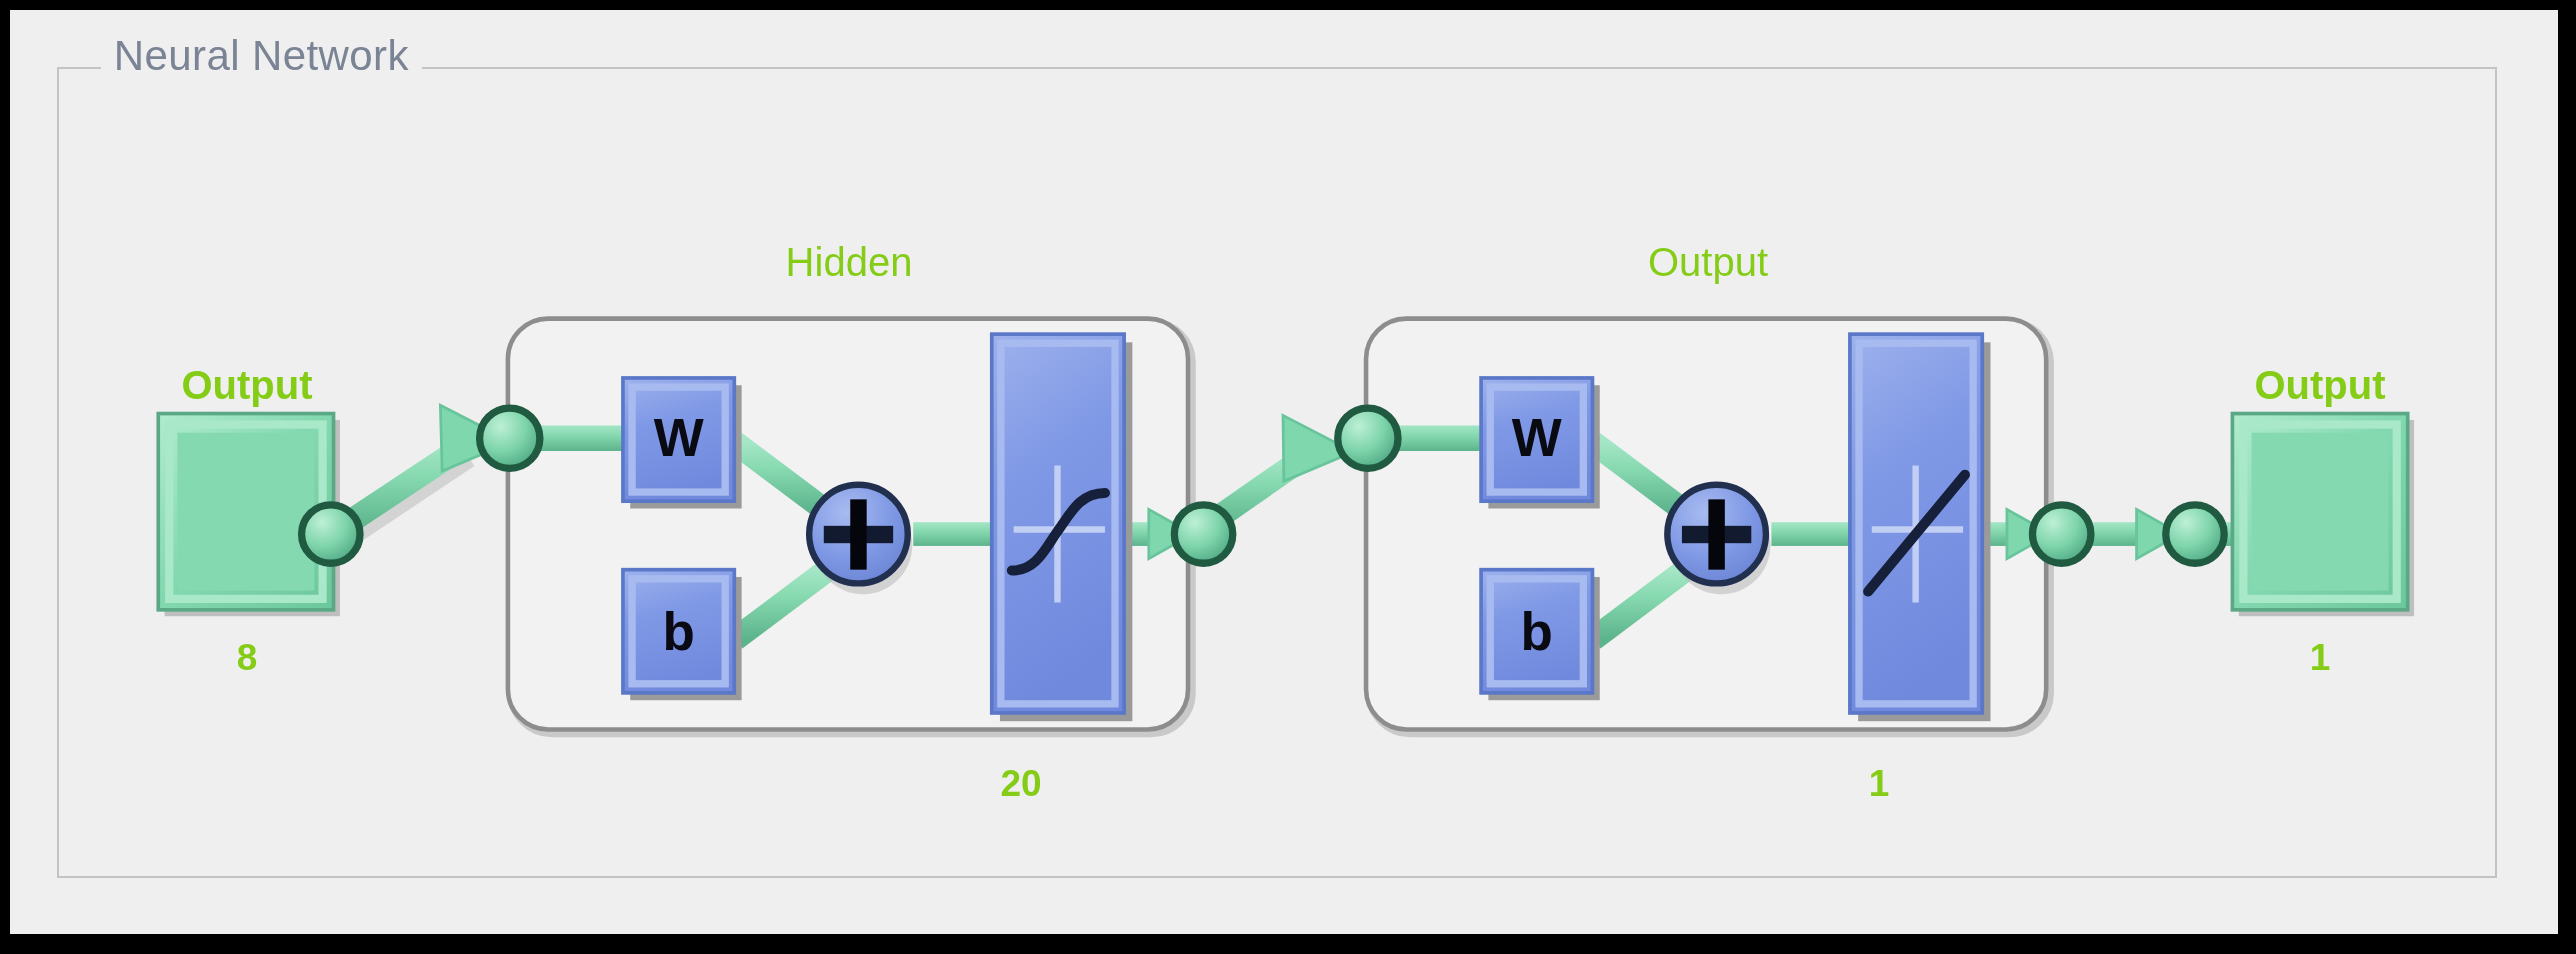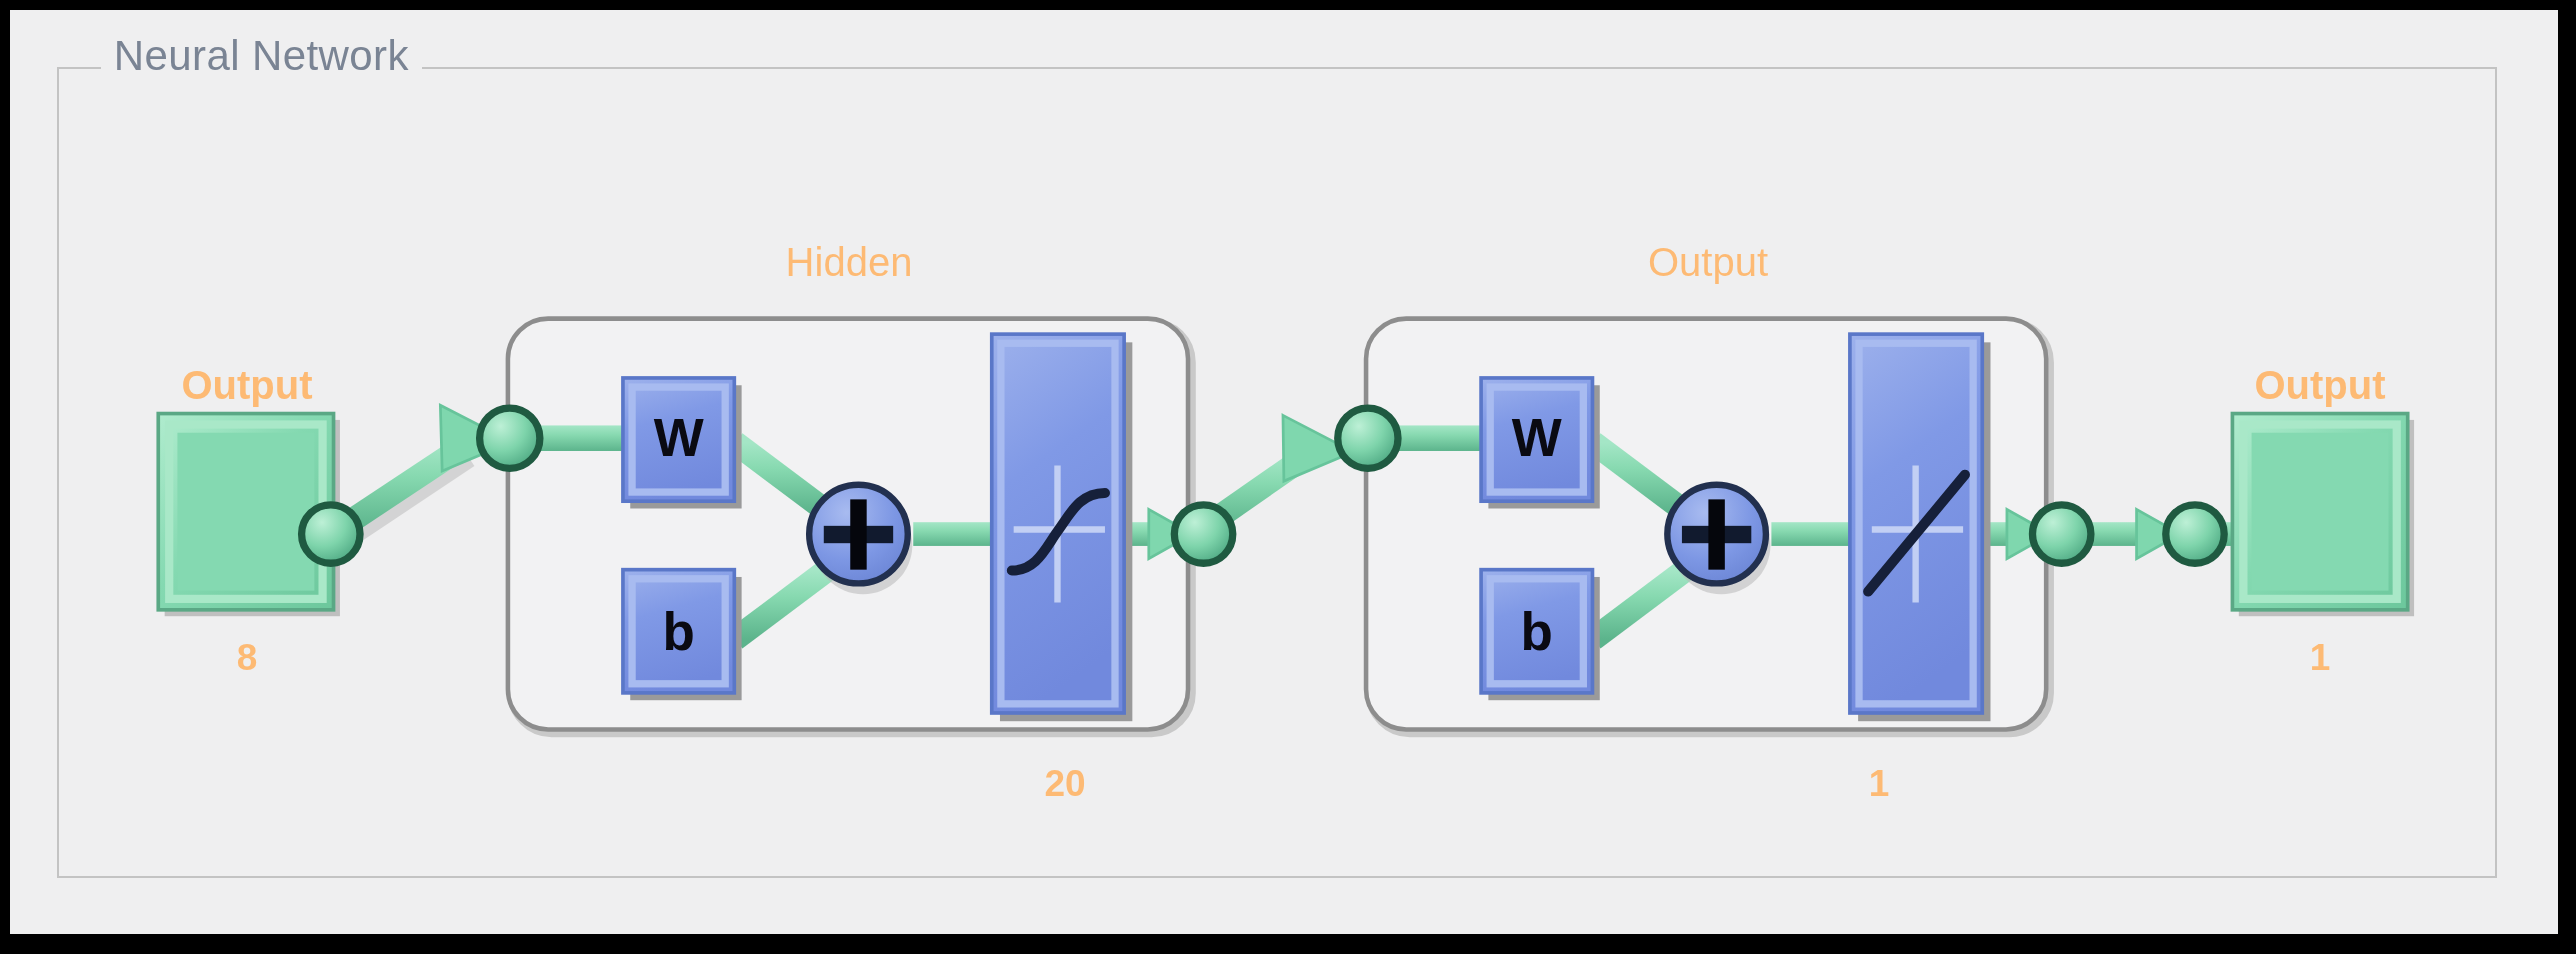--- a/index.html
+++ b/index.html
@@ -51,21 +51,21 @@
     position: absolute;
     left: 0;
     top: 0;
     width: 2576px;
     height: 954px;
     pointer-events: none;
   }
   .lbl {
     position: absolute;
     white-space: nowrap;
-    color: #fdba74;
+    color: #84cc16;
     text-align: center;
     transform: translateX(-50%);
   }
   .lbl-head { font-size: 40px; line-height: 40px; }
   .lbl-head-b { font-size: 40px; line-height: 40px; font-weight: bold; }
   .lbl-num { font-size: 37px; line-height: 37px; font-weight: bold; }
 </style>
 </head>
 <body>
 
@@ -271,21 +271,21 @@
     </g>
     <g>
       <circle cx="2404" cy="585" r="32" fill="url(#gNode)" stroke="#1f5a41" stroke-width="8"></circle>
     </g>
   </svg>
 
   <div class="lbl lbl-head-b" style="left:247px; top:365px;">Output</div>
   <div class="lbl lbl-num" style="left:247px; top:639px;">8</div>
 
   <div class="lbl lbl-head" style="left:849px; top:242px;">Hidden</div>
-  <div class="lbl lbl-num" style="left:1021px; top:765px;margin-left:44px;">20</div>
+  <div class="lbl lbl-num" style="left:1021px; top:765px;">20</div>
 
   <div class="lbl lbl-head" style="left:1708px; top:242px;">Output</div>
   <div class="lbl lbl-num" style="left:1879px; top:765px;">1</div>
 
   <div class="lbl lbl-head-b" style="left:2320px; top:365px;">Output</div>
   <div class="lbl lbl-num" style="left:2320px; top:639px;">1</div>
 </div>
 
 
 </body></html>

